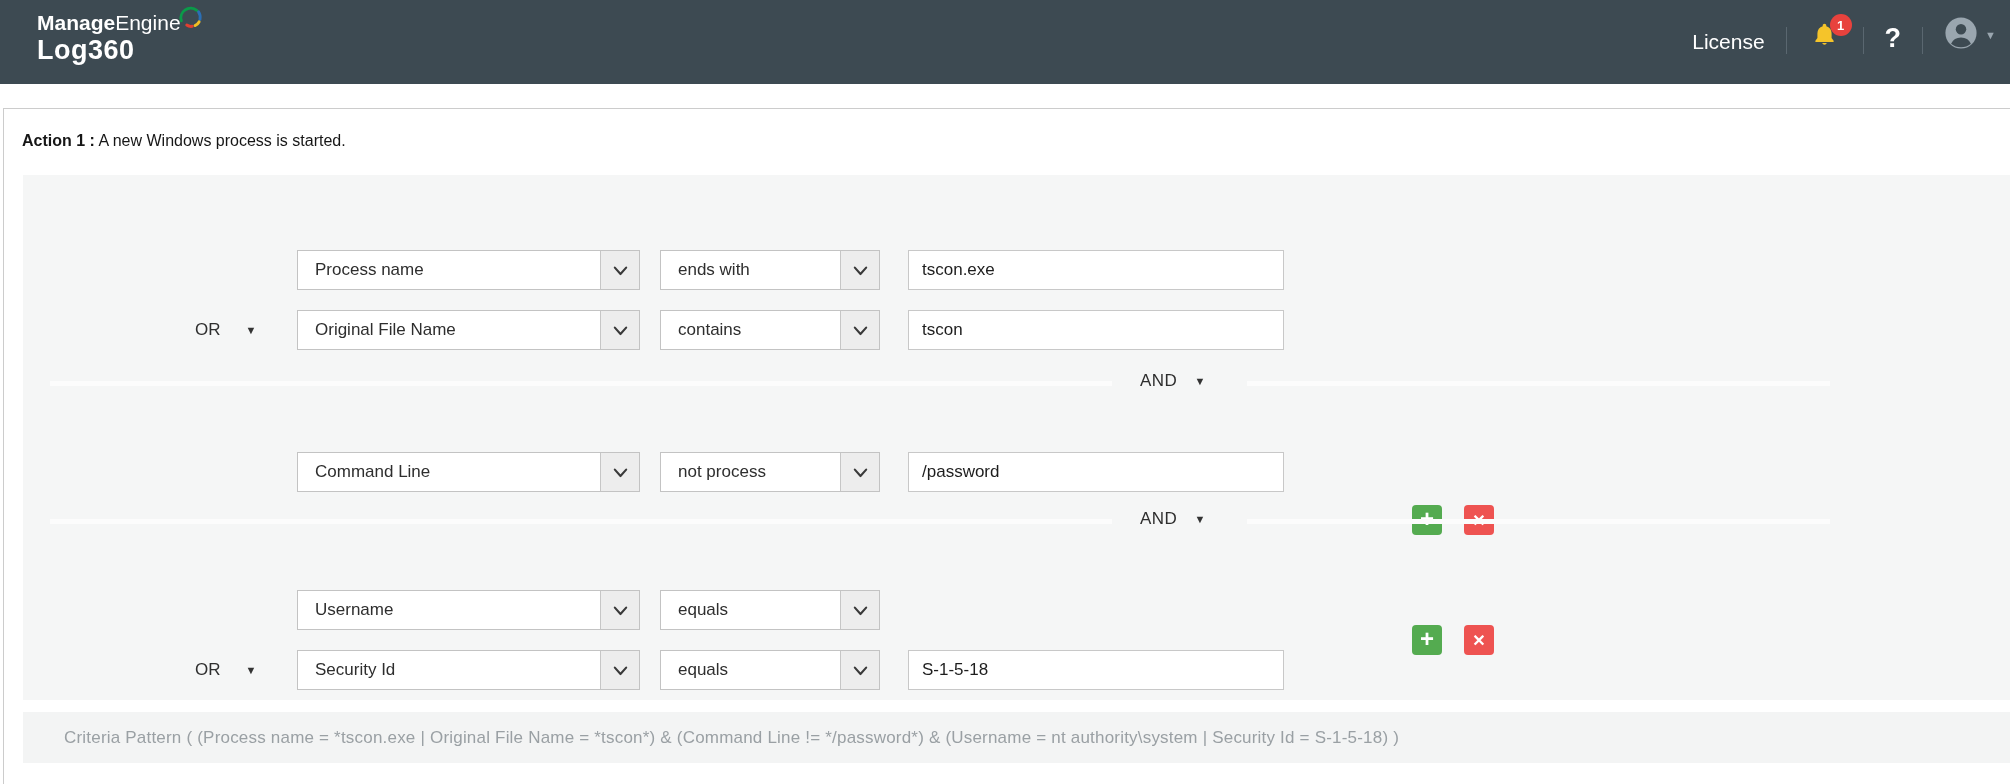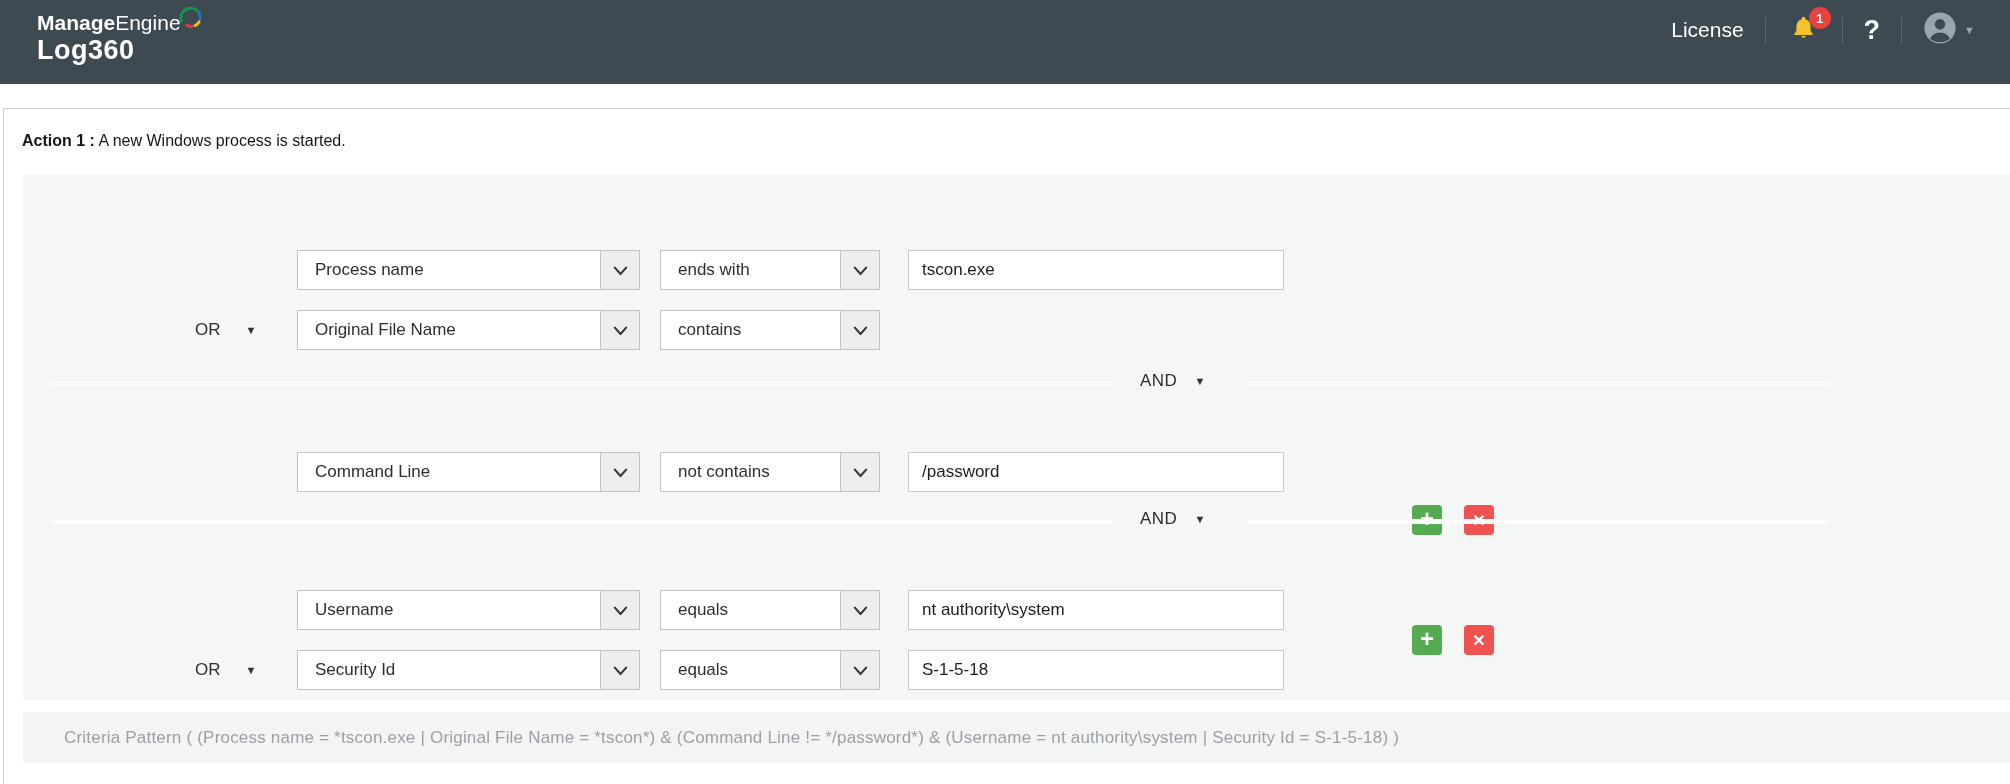--- a/index.html
+++ b/index.html
@@ -7,21 +7,21 @@
   body { font-family:"Liberation Sans","DejaVu Sans",sans-serif; }
   .page { position:relative; width:2010px; height:784px; background:#fff; }
 
   
   .header { position:absolute; left:0; top:0; width:2010px; height:84px; background:#3d4a52;padding-left:7px; }
   .brand { position:absolute; left:37px; top:11px; color:#fff; line-height:1.1; }
   .brand-line1 { font-size:21px; display:flex; align-items:flex-start; }
   .swoosh { margin-left:-4px; margin-top:-7px; }
   .brand-product { font-size:27px; font-weight:700; letter-spacing:.5px; margin-top:2px; }
 
-  .header-right { position:absolute; top:6px; right:35px; height:48px; display:flex; align-items:center; gap:21px; }
+  .header-right { position:absolute; top:6px; right:14px; height:48px; display:flex; align-items:flex-end; gap:21px; }
   .license { color:#fff; font-size:21px; cursor:pointer; }
   .hsep { width:1px; height:27px; background:#5a6770; }
   .bell-wrap { position:relative; width:34px; height:34px; display:flex; align-items:center; justify-content:center; cursor:pointer; }
   .badge { position:absolute; top:-6px; right:-10px; min-width:22px; height:22px; border-radius:11px; background:#e8423d; color:#fff; font-size:13px; font-weight:700; display:flex; align-items:center; justify-content:center; }
   .help { color:#fff; font-size:27px; font-weight:600; cursor:pointer; }
   .avatar-wrap { display:flex; align-items:center; gap:7px; cursor:pointer; }
   .avatar-caret { color:#9aa6af; font-size:11px; }
 
   
   .frame-top { position:absolute; left:3px; top:108px; width:2007px; border-top:1px solid #cccccc; }
@@ -149,20 +149,21 @@
         </span>
     </div>
     <div class="sel sel-cond">
       <span class="sel-text">contains</span>
       <span class="sel-btn">
           <svg width="17" height="17" viewBox="0 0 24 24" fill="none" stroke="#3a3a3a" stroke-width="3" stroke-linecap="round" stroke-linejoin="round">
             <polyline points="4,8 12,17 20,8"></polyline>
           </svg>
         </span>
     </div>
+    <input class="val-input" type="text" value="tscon" style="">
     <button class="btn btn-add" style="top:315px">+</button>
     <button class="btn btn-del" style="top:315px">✕</button>
   </div>
 
   <div class="div-line" style="left:50px; top:381px; width:1062px;"></div>
   <div class="div-line" style="left:1247px; top:381px; width:583px;"></div>
   <div class="and-chip" style="left:1140px; top:371px;">
     <span class="and-text">AND</span>
     <span class="caret">▼</span>
   </div>
@@ -170,21 +171,21 @@
   <div class="crow" style="top:452px">
     <div class="sel sel-field">
       <span class="sel-text">Command Line</span>
       <span class="sel-btn">
           <svg width="17" height="17" viewBox="0 0 24 24" fill="none" stroke="#3a3a3a" stroke-width="3" stroke-linecap="round" stroke-linejoin="round">
             <polyline points="4,8 12,17 20,8"></polyline>
           </svg>
         </span>
     </div>
     <div class="sel sel-cond">
-      <span class="sel-text">not contains</span>
+      <span class="sel-text">not process</span>
       <span class="sel-btn">
           <svg width="17" height="17" viewBox="0 0 24 24" fill="none" stroke="#3a3a3a" stroke-width="3" stroke-linecap="round" stroke-linejoin="round">
             <polyline points="4,8 12,17 20,8"></polyline>
           </svg>
         </span>
     </div>
     <input class="val-input" type="text" value="/password" style="">
 
   </div>
 
@@ -205,21 +206,20 @@
         </span>
     </div>
     <div class="sel sel-cond">
       <span class="sel-text">equals</span>
       <span class="sel-btn">
           <svg width="17" height="17" viewBox="0 0 24 24" fill="none" stroke="#3a3a3a" stroke-width="3" stroke-linecap="round" stroke-linejoin="round">
             <polyline points="4,8 12,17 20,8"></polyline>
           </svg>
         </span>
     </div>
-    <input class="val-input" type="text" value="nt authority\system" style="">
 
   </div>
 
   <div class="crow" style="top:650px">
     <div class="or-chip">
       <span class="or-text">OR</span>
       <span class="caret">▼</span>
     </div>
     <div class="sel sel-field">
       <span class="sel-text">Security Id</span>

